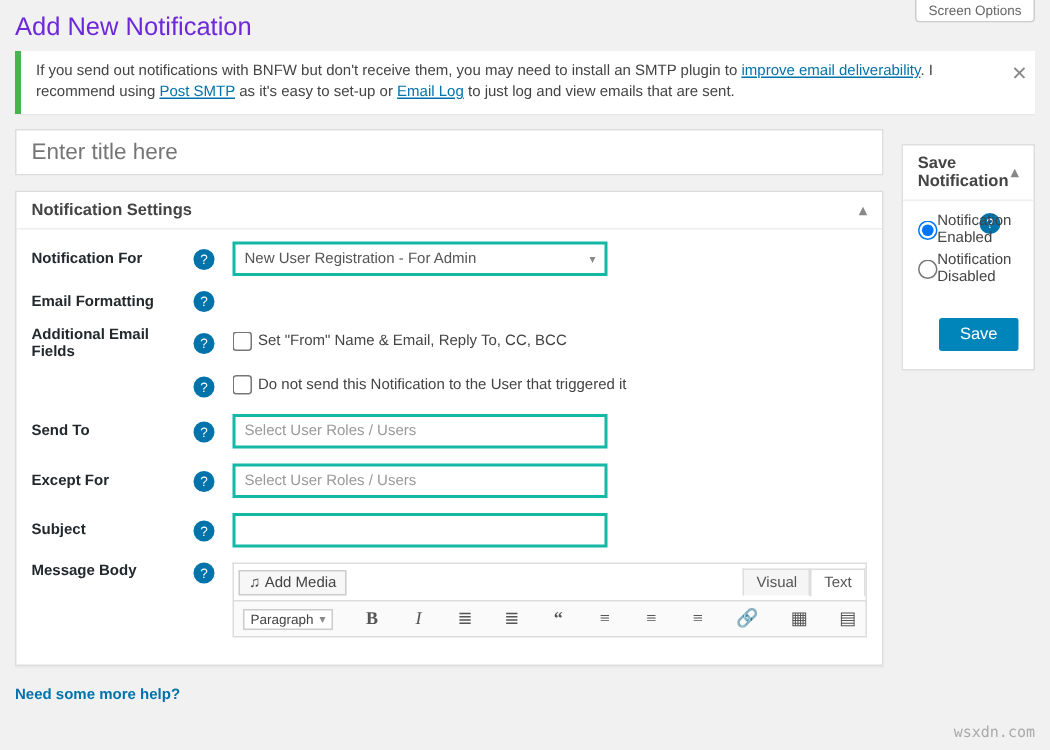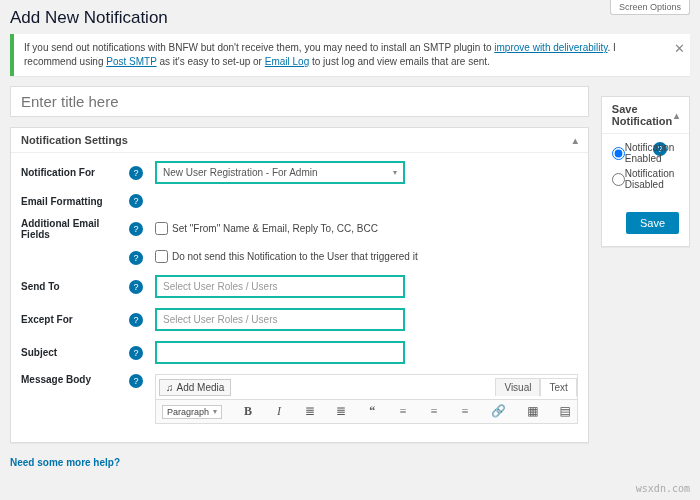--- a/index.html
+++ b/index.html
@@ -1,18 +1,18 @@
 <!DOCTYPE html>
 <html><head>
 <meta charset="utf-8">
 <style>
 * { box-sizing: border-box; margin: 0; padding: 0; }
 body { font-family: -apple-system, "Segoe UI", Arial, sans-serif; font-size: 11px; background: #f1f1f1; color: #444; width: 700px; height: 500px; overflow: hidden; }
 .wrap { padding: 6px 10px; }
-h1 { font-size: 17px; font-weight: 400; color: #0f172a; margin: 2px 0 6px; }
+h1 { font-size: 17px; font-weight: 400; color: #6d28d9; margin: 2px 0 6px; }
 .screen-options { position: absolute; top: 0; right: 10px; background: #fff; border: 1px solid #ccc; border-top: none; padding: 2px 8px; font-size: 9px; color: #666; border-radius: 0 0 3px 3px; }
 .notice { background: #fff; border-left: 4px solid #46b450; padding: 7px 24px 7px 10px; margin: 0 0 10px; position: relative; box-shadow: 0 1px 1px rgba(0,0,0,.04); font-size: 10px; line-height: 1.4; color: #444; }
 .notice a { color: #0073aa; text-decoration: underline; }
 .notice .dismiss { position: absolute; right: 5px; top: 6px; color: #888; cursor: pointer; font-size: 13px; }
 .layout { display: flex; gap: 12px; }
 .left { flex: 1; }
 .right { width: 160px; }
 .title-input { width: 100%; padding: 6px 10px; font-size: 15px; border: 1px solid #ddd; background: #fff; color: #888; outline: none; }
 .postbox { background: #fff; border: 1px solid #ddd; margin-top: 10px; box-shadow: 0 1px 1px rgba(0,0,0,.04); }
 .postbox-header { padding: 6px 10px; border-bottom: 1px solid #eee; display: flex; justify-content: space-between; align-items: center; font-weight: bold; font-size: 11px; }
@@ -45,21 +45,21 @@
 </style>
 </head>
 <body>
 
 <div class="screen-options">Screen Options</div>
 
 <div class="wrap">
   <h1>Add New Notification</h1>
 
   <div class="notice">
-    <span>If you send out notifications with BNFW but don't receive them, you may need to install an SMTP plugin to </span><a href="#">improve with deliverability</a><span>. I recommend using </span><a href="#">Post SMTP</a><span> as it's easy to set-up or </span><a href="#">Email Log</a><span> to just log and view emails that are sent.</span>
+    <span>If you send out notifications with BNFW but don't receive them, you may need to install an SMTP plugin to </span><a href="#">improve email deliverability</a><span>. I recommend using </span><a href="#">Post SMTP</a><span> as it's easy to set-up or </span><a href="#">Email Log</a><span> to just log and view emails that are sent.</span>
     <span class="dismiss">✕</span>
   </div>
 
   <div class="layout">
     <div class="left">
       <input class="title-input" placeholder="Enter title here" style="">
 
       <div class="postbox">
         <div class="postbox-header">
           <span>Notification Settings</span>

